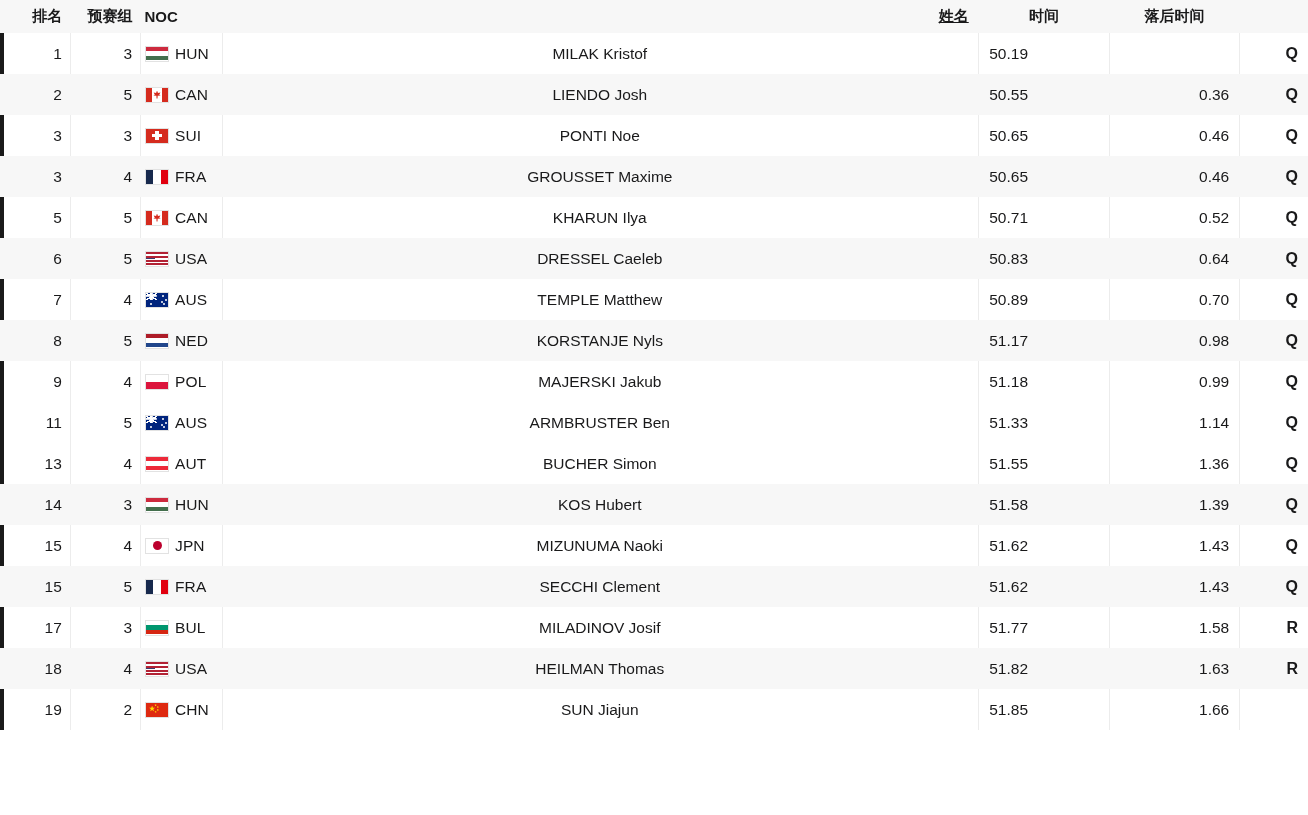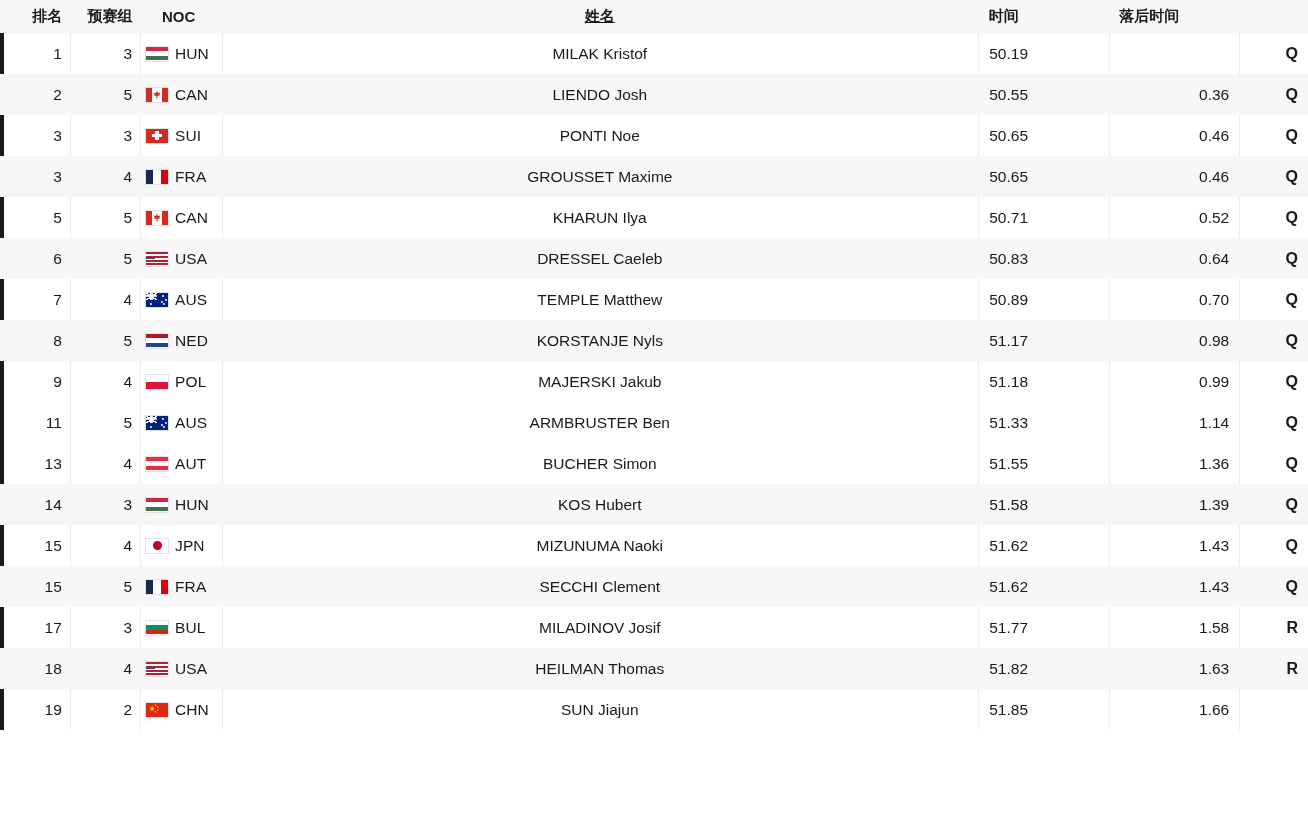--- a/index.html
+++ b/index.html
@@ -30,23 +30,23 @@
   thead tr { background: #f7f7f7; height: 33px; }
   thead th {
     font-size: 15px;
     font-weight: bold;
     color: #19191a;
     padding: 0 10px;
     border: none;
     white-space: nowrap;
   }
   th.h-rank, th.h-heat { text-align: right; padding-right: 8px; margin-top: 7px; }
-  th.h-noc  { text-align: center;  padding-left: 4px; }
-  th.h-name { text-align: center;  padding-left: 8px; text-decoration: underline; }
-  th.h-time, th.h-gap { text-align: left; padding-right: 10px; font-family: Liberation Serif, serif; }
+  th.h-noc  { text-align: left;  padding-left: 4px; }
+  th.h-name { text-align: right;  padding-left: 8px; text-decoration: underline; }
+  th.h-time, th.h-gap { text-align: center; padding-right: 10px; font-family: Liberation Serif, serif; }
   th.h-mark { text-align: right; }
 
   
   tbody tr { height: 41px; }
   tbody tr.row-odd  { background: #ffffff; }
   tbody tr.row-even { background: #f7f7f7; }
 
   tbody td {
     font-size: 15.5px;
     color: #19191a;

